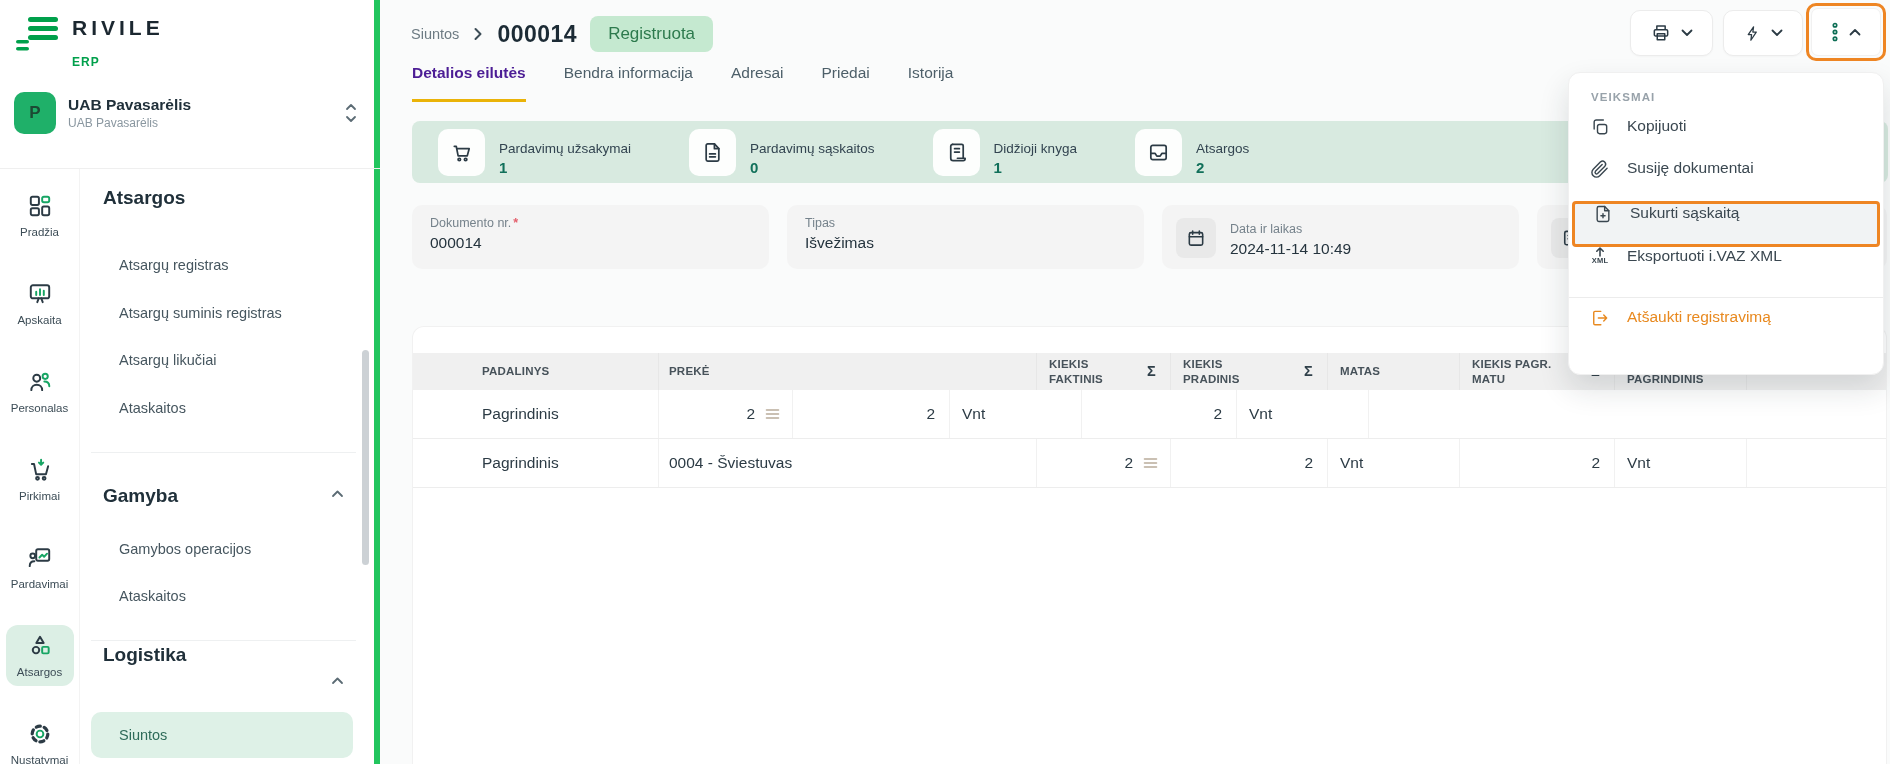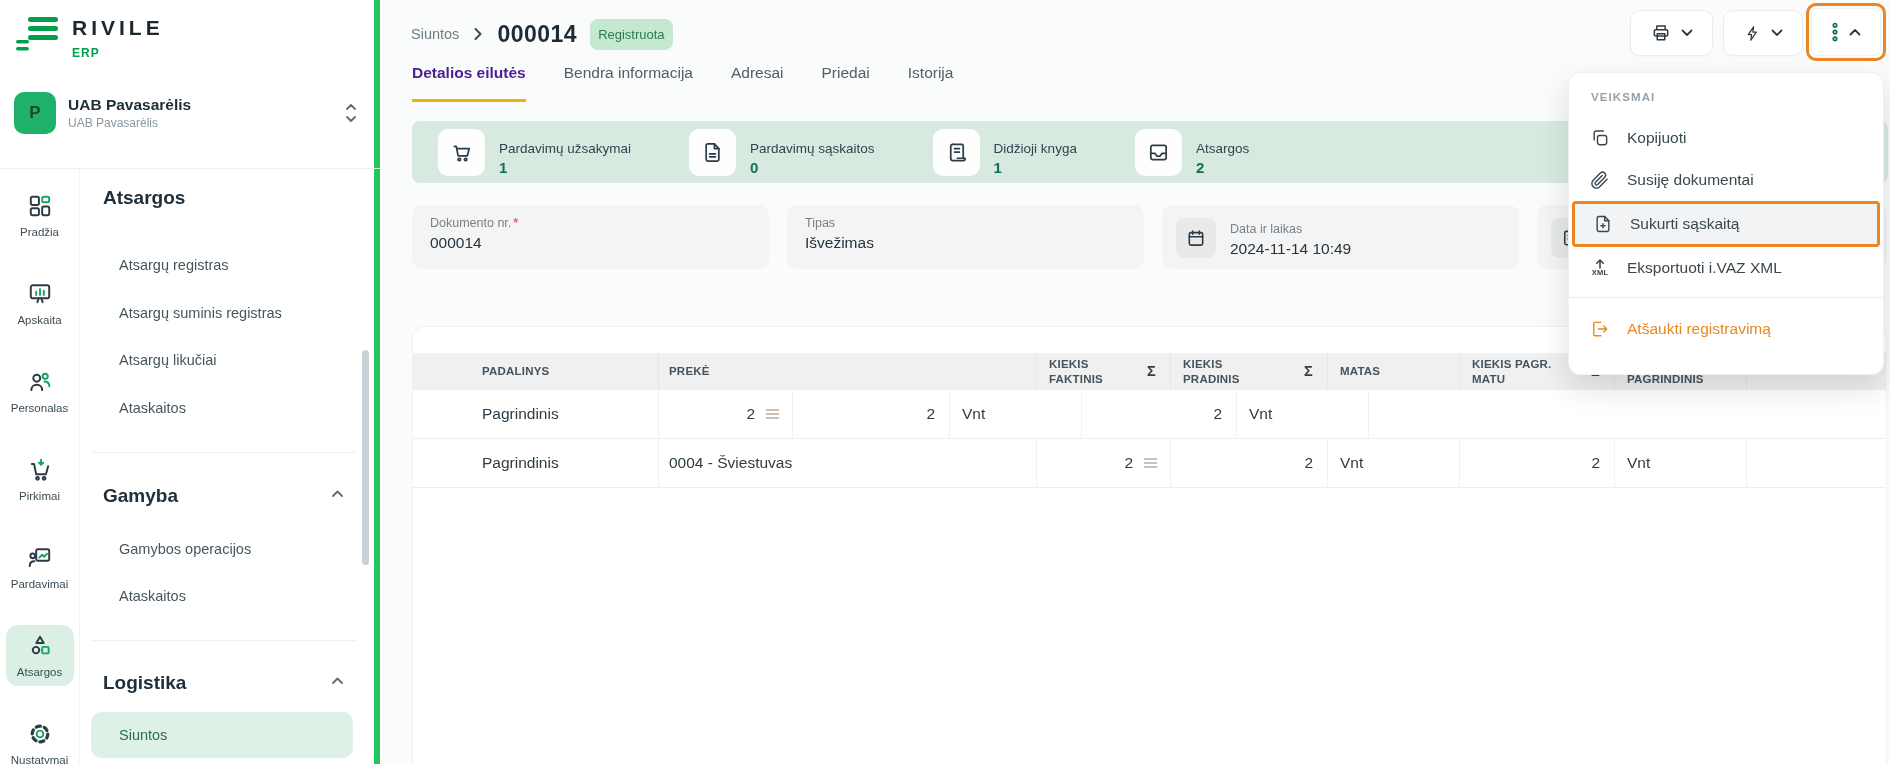--- a/index.html
+++ b/index.html
@@ -4,21 +4,21 @@
 <style>
   *{box-sizing:border-box;margin:0;padding:0}
   html,body{width:1890px;height:764px;overflow:hidden}
   body{font-family:"Liberation Sans","DejaVu Sans",sans-serif;background:#fafbfb;color:#2c3b45;position:relative}
   svg{display:block}
 
   
   .sidebar{position:absolute;top:0;left:0;width:380px;height:764px;background:#fff;border-right:6px solid #22c55e;z-index:5}
   .logo-row{position:absolute;top:16px;left:16px;display:flex;align-items:flex-start;gap:12px}
   .logo-text .logo-name{font-size:21px;font-weight:800;letter-spacing:4px;color:#1b2730}
-  .logo-text .logo-sub{font-size:12px;font-weight:700;color:#00a04b;letter-spacing:1px;margin-top:6px}
+  .logo-text .logo-sub{font-size:12px;font-weight:700;color:#00a04b;letter-spacing:1px;margin-top:15px}
   .company{position:absolute;top:92px;left:14px;right:16px;display:flex;align-items:center;gap:12px;cursor:pointer}
   .avatar{width:42px;height:42px;border-radius:10px;background:#1fb069;display:flex;align-items:center;justify-content:center;
           font-size:17px;font-weight:700;color:#1c4a34}
   .company-name{font-size:15.5px;font-weight:700;color:#20303a}
   .company-sub{font-size:12px;color:#8a97a0;margin-top:2px}
   .updown{margin-left:auto;color:#5b6b74}
   .side-divider{position:absolute;top:168px;left:0;width:380px;border-top:1px solid #efefef}
 
   .rail{position:absolute;top:169px;left:0;width:80px;bottom:0;border-right:1px solid #f3f3f3;
         display:flex;flex-direction:column;align-items:center;padding-top:16px;gap:27px;background:#fff}
@@ -35,21 +35,21 @@
   .pill{position:absolute;left:10px;top:543px;width:262px;height:46px;background:#def1e7;border-radius:10px;
         display:flex;align-items:center;padding-left:28px;font-size:14.5px;color:#2e6b59;cursor:pointer}
   .scroll-thumb{position:absolute;left:362px;top:350px;width:7px;height:215px;background:#ccd1d5;border-radius:4px}
 
   
   .main{position:absolute;left:381px;top:0;width:1509px;height:764px}
   .breadcrumb{position:absolute;top:14px;left:30px;height:40px;display:flex;align-items:center;gap:13px}
   .bc-root{font-size:14.5px;color:#6d7b83;cursor:pointer}
   .bc-chev{color:#3c4c56}
   .doc-title{font-size:23px;font-weight:800;color:#1c2b35;letter-spacing:.5px}
-  .badge{background:#c5e9d0;color:#2d7a4d;border-radius:8px;padding:8px 8px;font-size:13px}
+  .badge{background:#c5e9d0;color:#2d7a4d;border-radius:8px;padding:8px 18px;font-size:17px}
 
   .tabs{position:absolute;top:64px;left:31px;display:flex;gap:38px}
   .tab{font-size:15.5px;color:#4d5f69;padding-bottom:17px;cursor:pointer}
   .tab.active{color:#4c1d95;font-weight:700;border-bottom:3px solid #eab308}
 
   .banner{position:absolute;top:121px;left:31px;width:1476px;height:62px;background:#d8eae0;border-radius:8px;
           display:flex;align-items:center;padding:0 26px;gap:58px}
   .scard{display:flex;align-items:flex-end;gap:14px;cursor:pointer}
   .scard-icon{width:47px;height:47px;background:#fdfefd;border-radius:10px;display:flex;align-items:center;justify-content:center;color:#2c3b45}
   .scard-label{font-size:13.5px;color:#324450}
@@ -92,21 +92,21 @@
   .btn-bolt{left:1342px;width:80px}
   .kebab-wrap{position:absolute;top:3px;left:1425px;width:80px;height:58px;border:3px solid #ee8523;border-radius:10px;
               padding:2px;z-index:40}
   .btn-kebab{position:relative;top:0;left:0;width:100%;height:100%;background:#fff;border:1px solid #f1f1f1;border-radius:7px;
              display:flex;align-items:center;justify-content:center;gap:10px;cursor:pointer}
 
   
   .actions-menu{position:absolute;left:1187px;top:72px;width:316px;background:#fff;border:1px solid #f0f0f0;border-radius:12px;
                 box-shadow:0 14px 30px rgba(31,41,51,.14);z-index:30;padding:16px 0 24px}
   .am-title{padding:2px 22px 14px;font-size:11.5px;font-weight:700;color:#98a2aa;letter-spacing:1.1px}
-  .am-item{display:flex;align-items:center;gap:16px;height:42px;padding:0 20px;font-size:15.5px;color:#3a4750;cursor:pointer}
+  .am-item{display:flex;align-items:flex-start;gap:16px;height:42px;padding:0 20px;font-size:15.5px;color:#3a4750;cursor:pointer}
   .am-item .ic{width:22px;display:flex;justify-content:center;color:#39464f}
   .am-item.highlight{background:#f1f3f4;height:46px;border:3px solid #ee8523;border-radius:4px;margin:0 3px;padding:0 17px}
   .am-item.danger{color:#e8891f}
   .am-item.danger .ic{color:#e8891f}
   .am-div{border-top:1px solid #ececec;margin:8px 0 10px}
   .xml-ic{display:flex;flex-direction:column;align-items:center;width:22px;color:#39464f}
   .xml-ic .xml-t{font-size:7.5px;font-weight:700;letter-spacing:.3px;margin-top:-1px}
 </style>
 </head>
 <body>
@@ -234,21 +234,21 @@
     <div class="sec-title" style="top:316px">Gamyba</div>
     <span class="sec-chev" style="top:320px">
       <svg width="13" height="9" viewBox="0 0 13 9" fill="none" stroke="currentColor" stroke-width="1.8" stroke-linecap="round" stroke-linejoin="round">
           <path d="M2 7l4.5-4.5L11 7"></path>
         </svg>
     </span>
     <div class="m-item" style="top:372px">Gamybos operacijos</div>
     <div class="m-item" style="top:419px">Ataskaitos</div>
     <div class="m-div" style="top:471px"></div>
 
-    <div class="sec-title" style="top:503px">Logistika</div>
+    <div class="sec-title" style="top:475px">Logistika</div>
     <span class="sec-chev" style="top:507px">
       <svg width="13" height="9" viewBox="0 0 13 9" fill="none" stroke="currentColor" stroke-width="1.8" stroke-linecap="round" stroke-linejoin="round">
           <path d="M2 7l4.5-4.5L11 7"></path>
         </svg>
     </span>
     <div class="pill">Siuntos</div>
   </div>
 
   <div class="scroll-thumb"></div>
 </div>

